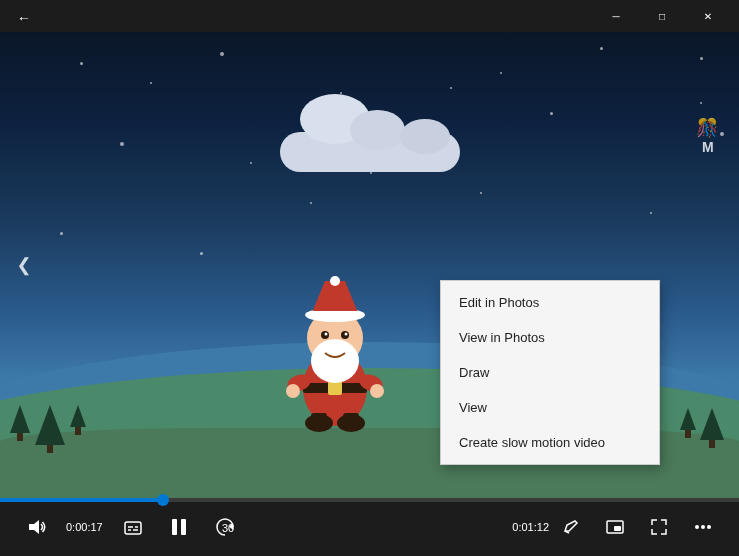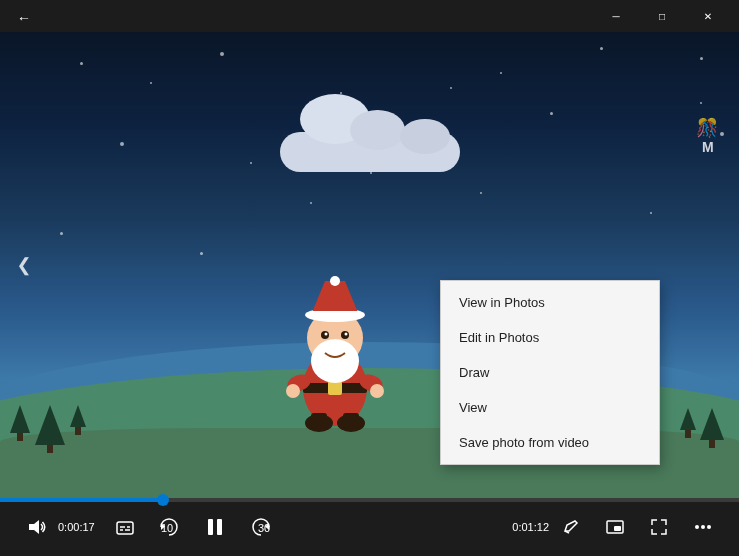--- a/index.html
+++ b/index.html
@@ -282,21 +282,21 @@
       background: transparent;
       border: none;
       flex-shrink: 0;
     }
 
     .time-display {
       color: #fff;
       font-size: 11px;
       white-space: nowrap;
     }
-    .time-left { margin-left: 0; }
+    .time-left { margin-left: 8px; }
     .time-right { margin-left: auto; }
 
     .ctrl-spacer { flex: 1; }
 
     
     .santa-svg {
       width: 120px;
       height: 160px;
     }
 
@@ -430,25 +430,25 @@
   </div>
 
   <div class="watermark">
     <span style="font-size:18px;">🎊</span>
     <span style="font-size:14px;font-weight:bold;color:rgba(255,255,255,0.8);">M</span>
   </div>
 
   <div class="nav-arrow-left">❮</div>
 
   <div class="context-menu">
+    <div class="menu-item">Edit in Photos</div>
     <div class="menu-item">View in Photos</div>
-    <div class="menu-item">Edit in Photos</div>
     <div class="menu-item">Draw</div>
     <div class="menu-item">View</div>
-    <div class="menu-item">Save photo from video</div>
+    <div class="menu-item">Create slow motion video</div>
   </div>
 
 </div>
 
 <div class="controls-bar">
 
   <div class="progress-bar-container">
     <div class="progress-bar-fill" style="width:22%;">
       <div class="progress-thumb"></div>
     </div>
@@ -467,27 +467,20 @@
   <button class="ctrl-btn" style="margin-left:8px;">
     <svg width="20" height="20" viewBox="0 0 20 20" fill="none" stroke="white" stroke-width="1.5">
       <rect x="2" y="5" width="16" height="12" rx="2"></rect>
       <line x1="5" y1="10" x2="10" y2="10"></line>
       <line x1="12" y1="10" x2="15" y2="10"></line>
       <line x1="5" y1="13" x2="8" y2="13"></line>
       <line x1="10" y1="13" x2="15" y2="13"></line>
     </svg>
   </button>
 
-  <button class="ctrl-btn">
-    <svg width="22" height="22" viewBox="0 0 22 22" fill="white">
-      <text x="3" y="16" font-size="11" fill="white" font-family="Arial">10</text>
-      <path d="M3,11 A8,8 0 1,1 11,19" stroke="white" stroke-width="1.5" fill="none"></path>
-      <polygon points="3,7 3,14 7,10.5"></polygon>
-    </svg>
-  </button>
 
   <button class="ctrl-btn" style="width:48px;">
     <svg width="22" height="22" viewBox="0 0 22 22" fill="white">
       <rect x="4" y="3" width="5" height="16" rx="1"></rect>
       <rect x="13" y="3" width="5" height="16" rx="1"></rect>
     </svg>
   </button>
 
   <button class="ctrl-btn">
     <svg width="22" height="22" viewBox="0 0 22 22" fill="white">

